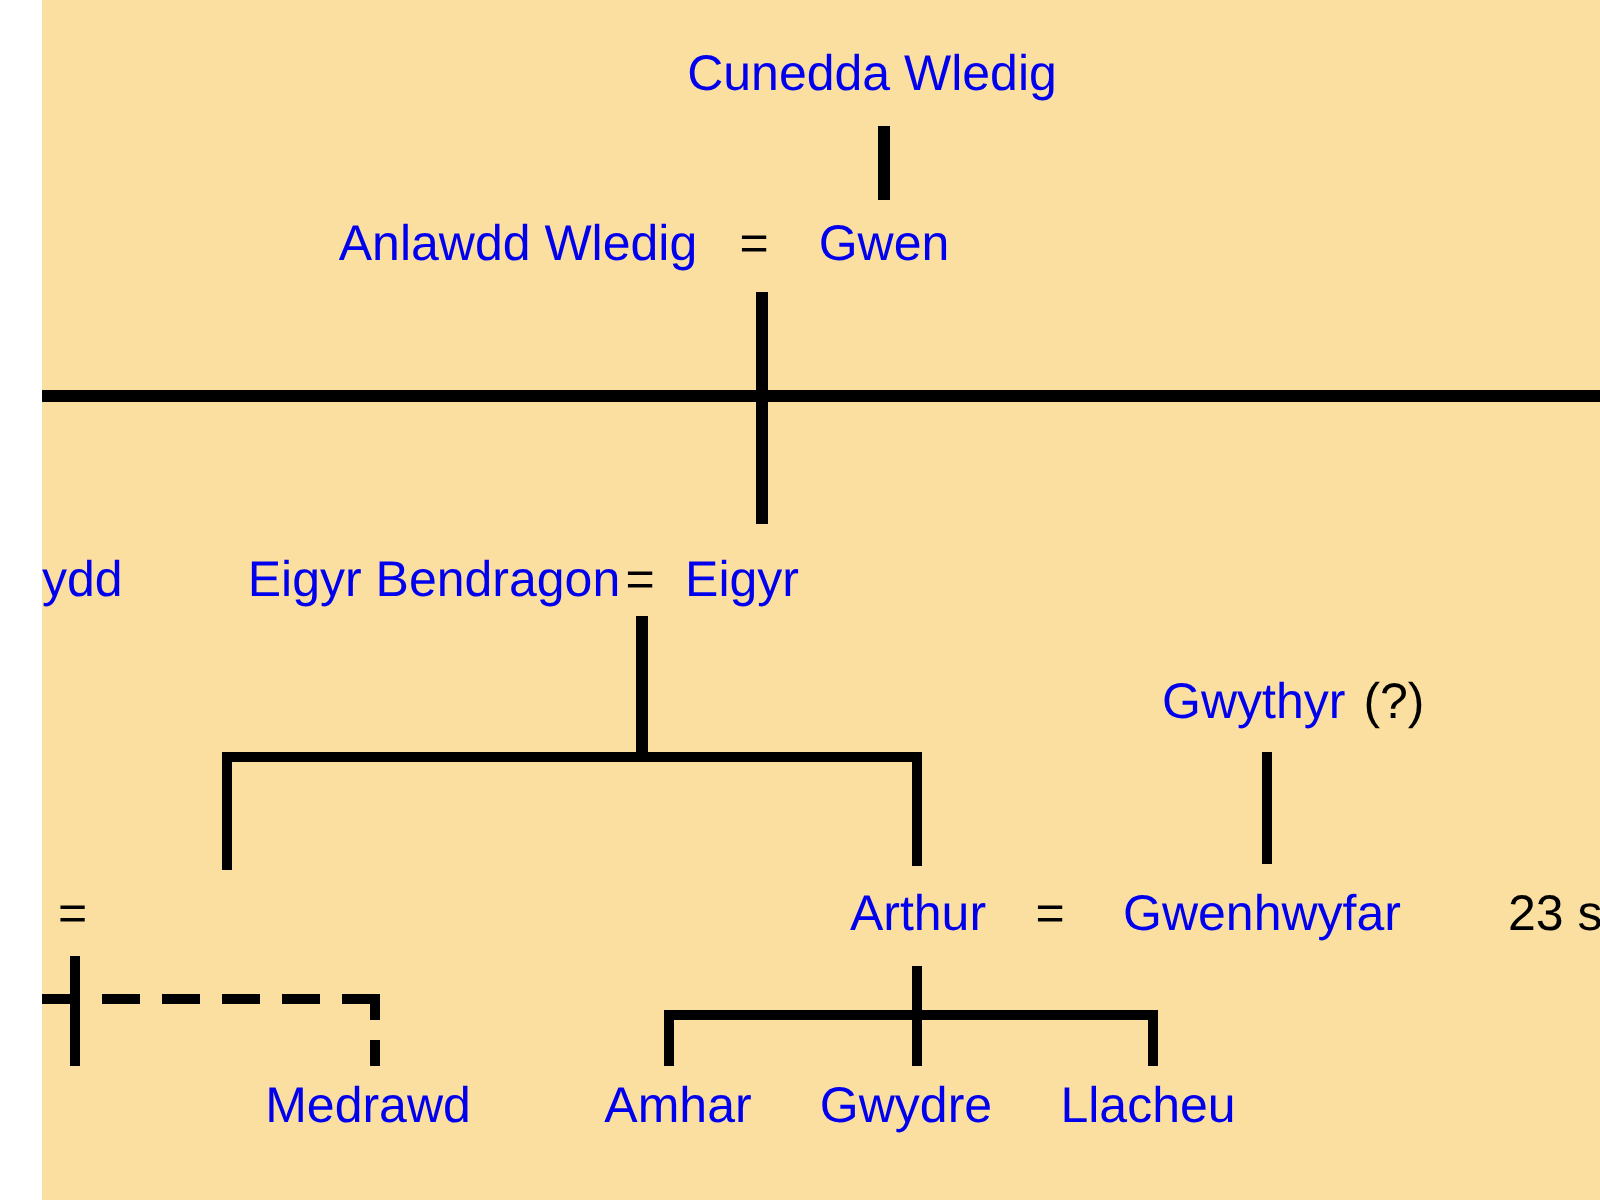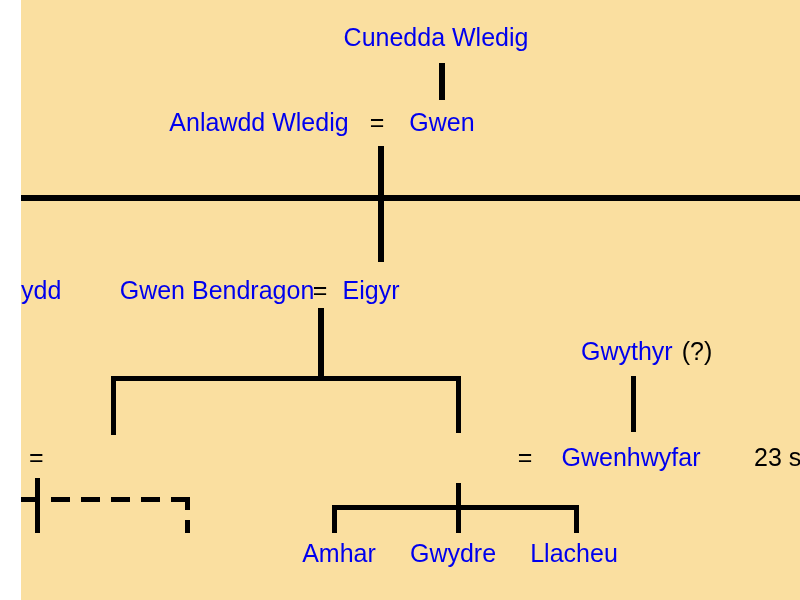--- a/index.html
+++ b/index.html
@@ -42,46 +42,48 @@
   <div class="ln" style="left:418px;top:63px;width:6px;height:37px"></div>
 
   <div class="person" style="left:238px;top:107px">Anlawdd Wledig</div>
   <div class="person black" style="left:356px;top:107px">=</div>
   <div class="person" style="left:421px;top:107px">Gwen</div>
 
   <div class="ln" style="left:357px;top:146px;width:6px;height:116px"></div>
   <div class="ln" style="left:0px;top:195px;width:800px;height:6px"></div>
 
   <div class="person flush" style="left:0px;top:275px">ydd</div>
-  <div class="person" style="left:196px;top:275px">Gwen Bendragon</div>
+  <div class="person" style="left:196px;top:275px">Eigyr Bendragon</div>
   <div class="person black" style="left:299px;top:275px">=</div>
   <div class="person" style="left:350px;top:275px">Eigyr</div>
 
   <div class="ln" style="left:297px;top:308px;width:6px;height:72px"></div>
   <div class="ln" style="left:92px;top:376px;width:348px;height:5px"></div>
   <div class="ln" style="left:90px;top:376px;width:5px;height:59px"></div>
   <div class="ln" style="left:435px;top:376px;width:5px;height:57px"></div>
 
   <div class="person flush" style="left:560px;top:336px"><span>Gwythyr</span><span class="black note">(?)</span></div>
   <div class="ln" style="left:610px;top:376px;width:5px;height:56px"></div>
 
   <div class="ln" style="left:781px;top:384px;width:19px;height:5px"></div>
   <div class="ln" style="left:781px;top:384px;width:5px;height:49px"></div>
 
   <div class="person black flush" style="left:8px;top:442px">=</div>
+  <div class="person" style="left:438px;top:442px">Arthur</div>
   <div class="person black" style="left:504px;top:442px">=</div>
   <div class="person" style="left:610px;top:442px">Gwenhwyfar</div>
   <div class="person black flush" style="left:733px;top:442px">23 sons</div>
 
   <div class="ln" style="left:14px;top:478px;width:5px;height:55px"></div>
   <div class="dash-h" style="left:0px;top:497px;width:170px"></div>
   <div class="dash-v" style="left:164px;top:497px;height:38px"></div>
 
   <div class="ln" style="left:435px;top:483px;width:5px;height:50px"></div>
   <div class="ln" style="left:311px;top:505px;width:247px;height:5px"></div>
   <div class="ln" style="left:311px;top:505px;width:5px;height:28px"></div>
   <div class="ln" style="left:553px;top:505px;width:5px;height:28px"></div>
 
+  <div class="person" style="left:163px;top:538px">Medrawd</div>
   <div class="person" style="left:318px;top:538px">Amhar</div>
   <div class="person" style="left:553px;top:538px">Llacheu</div>
   <div class="person" style="left:432px;top:538px">Gwydre</div>
 
 </div>
 
 </body></html>

